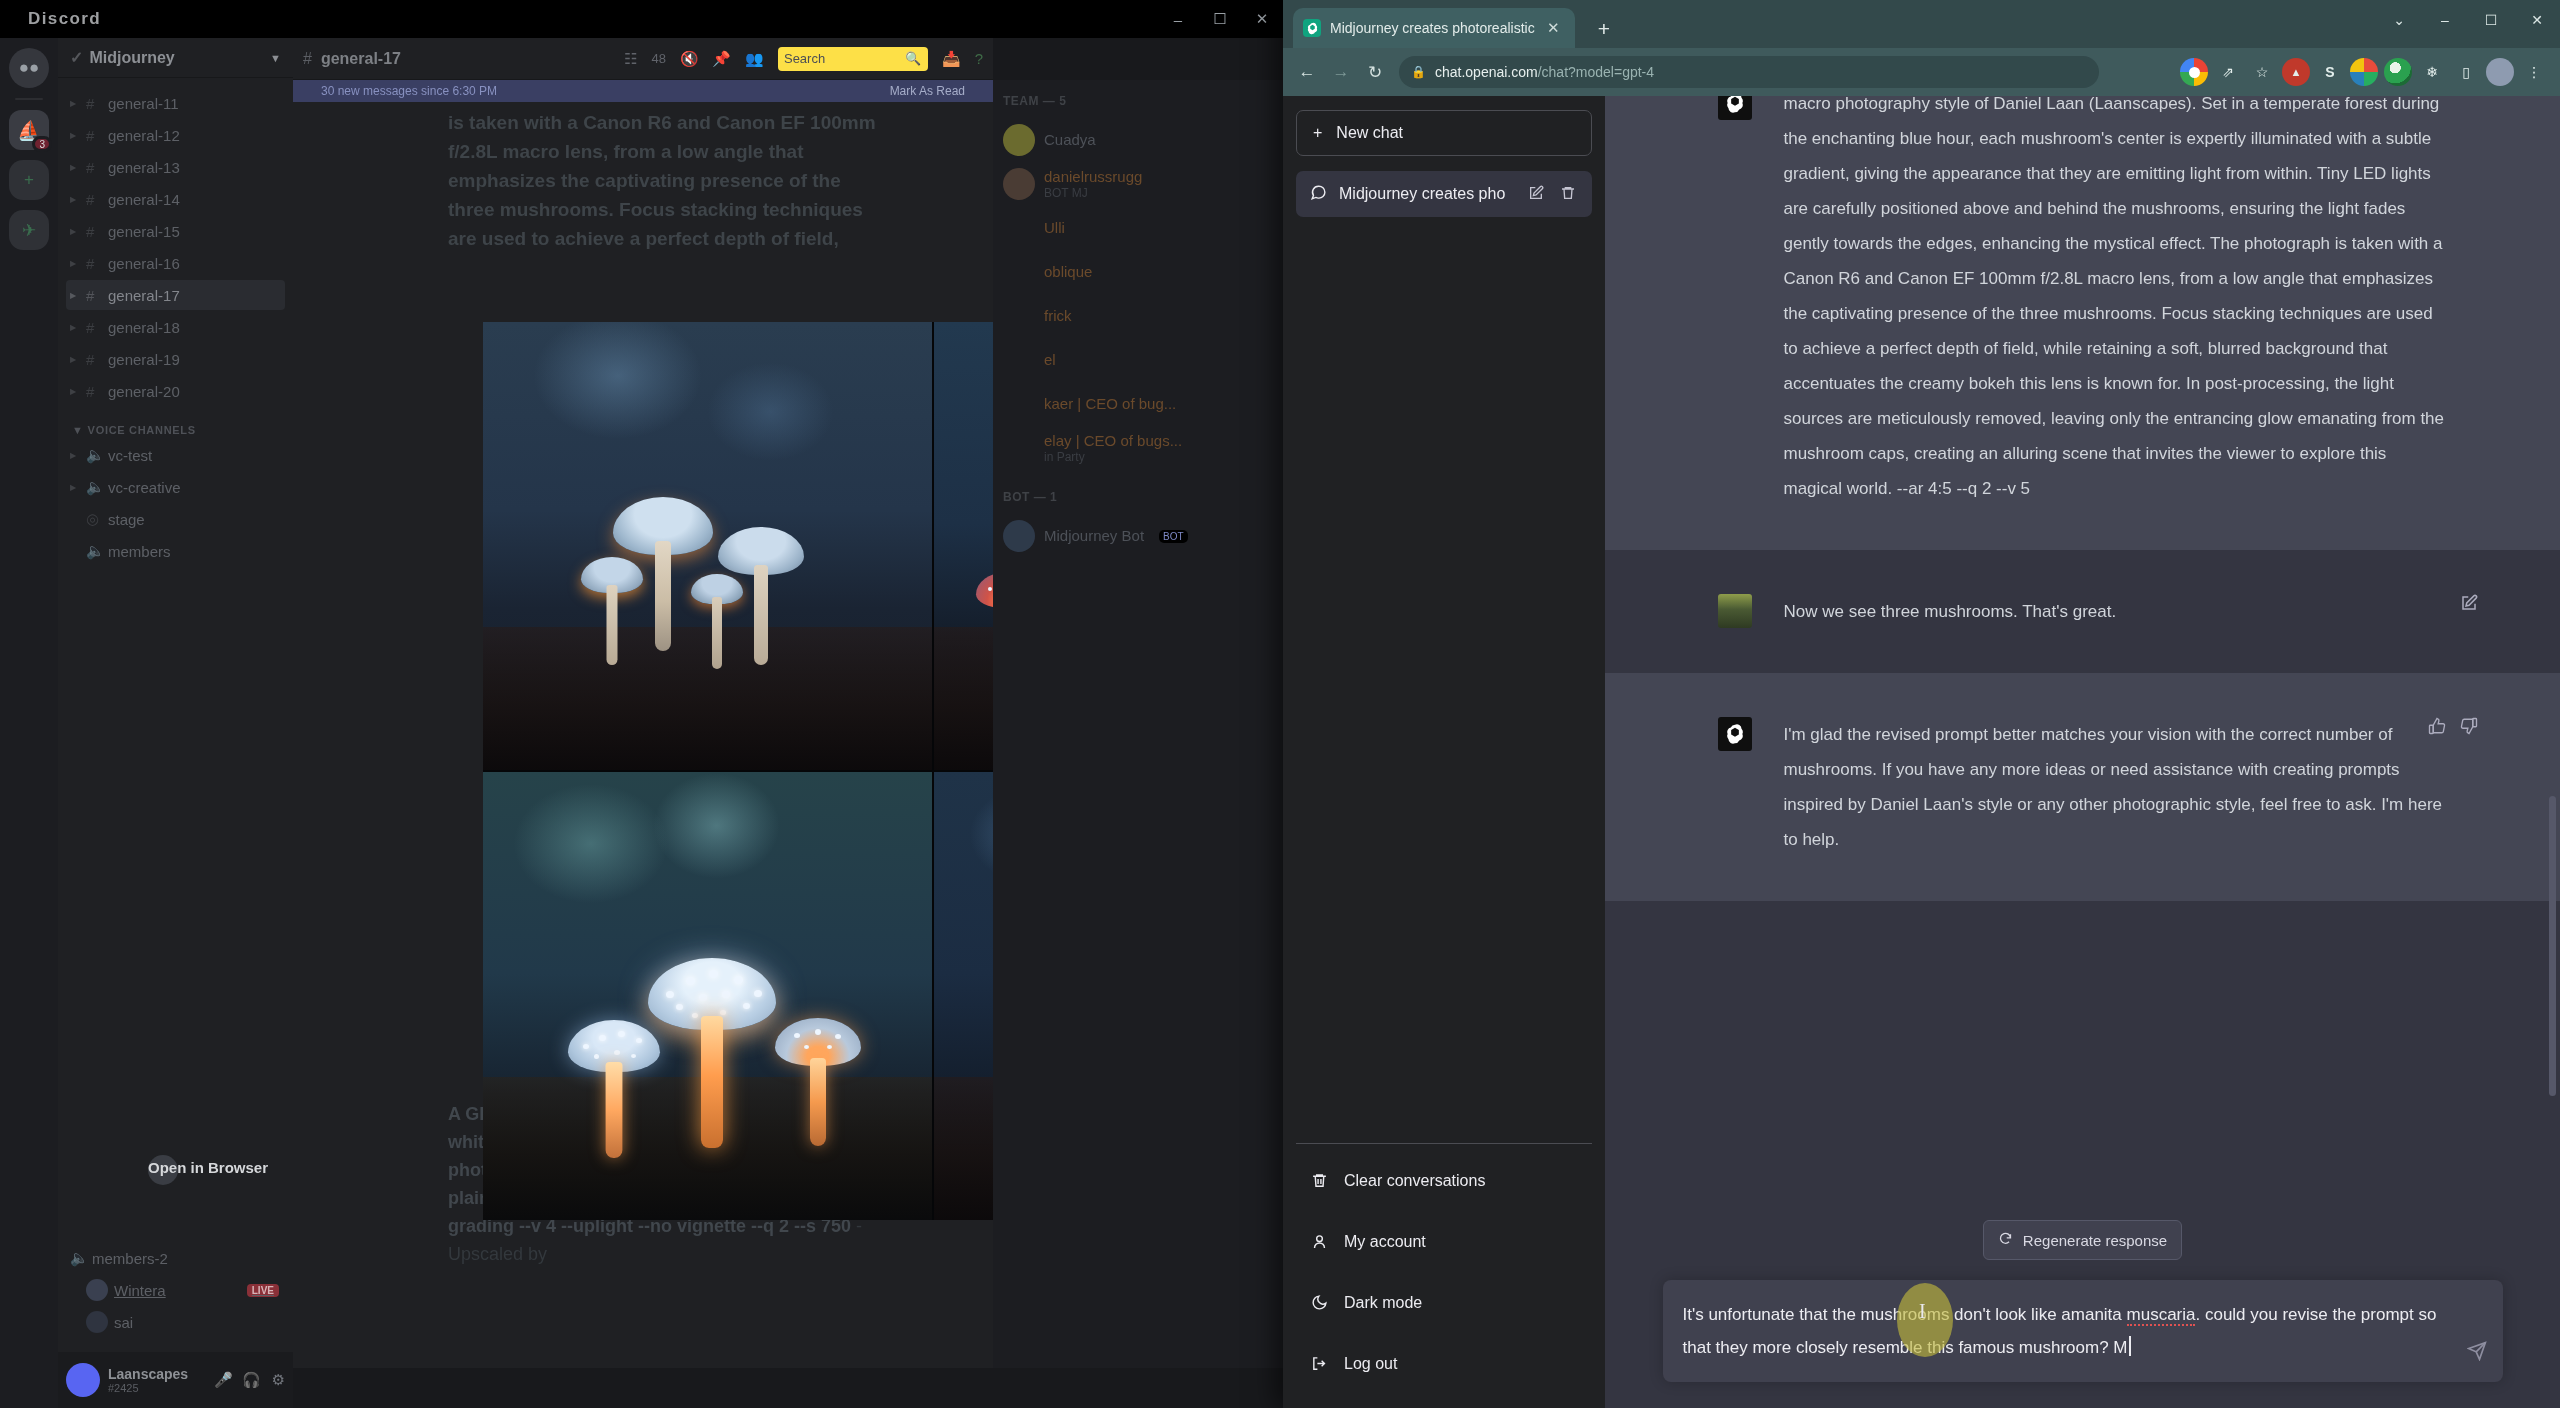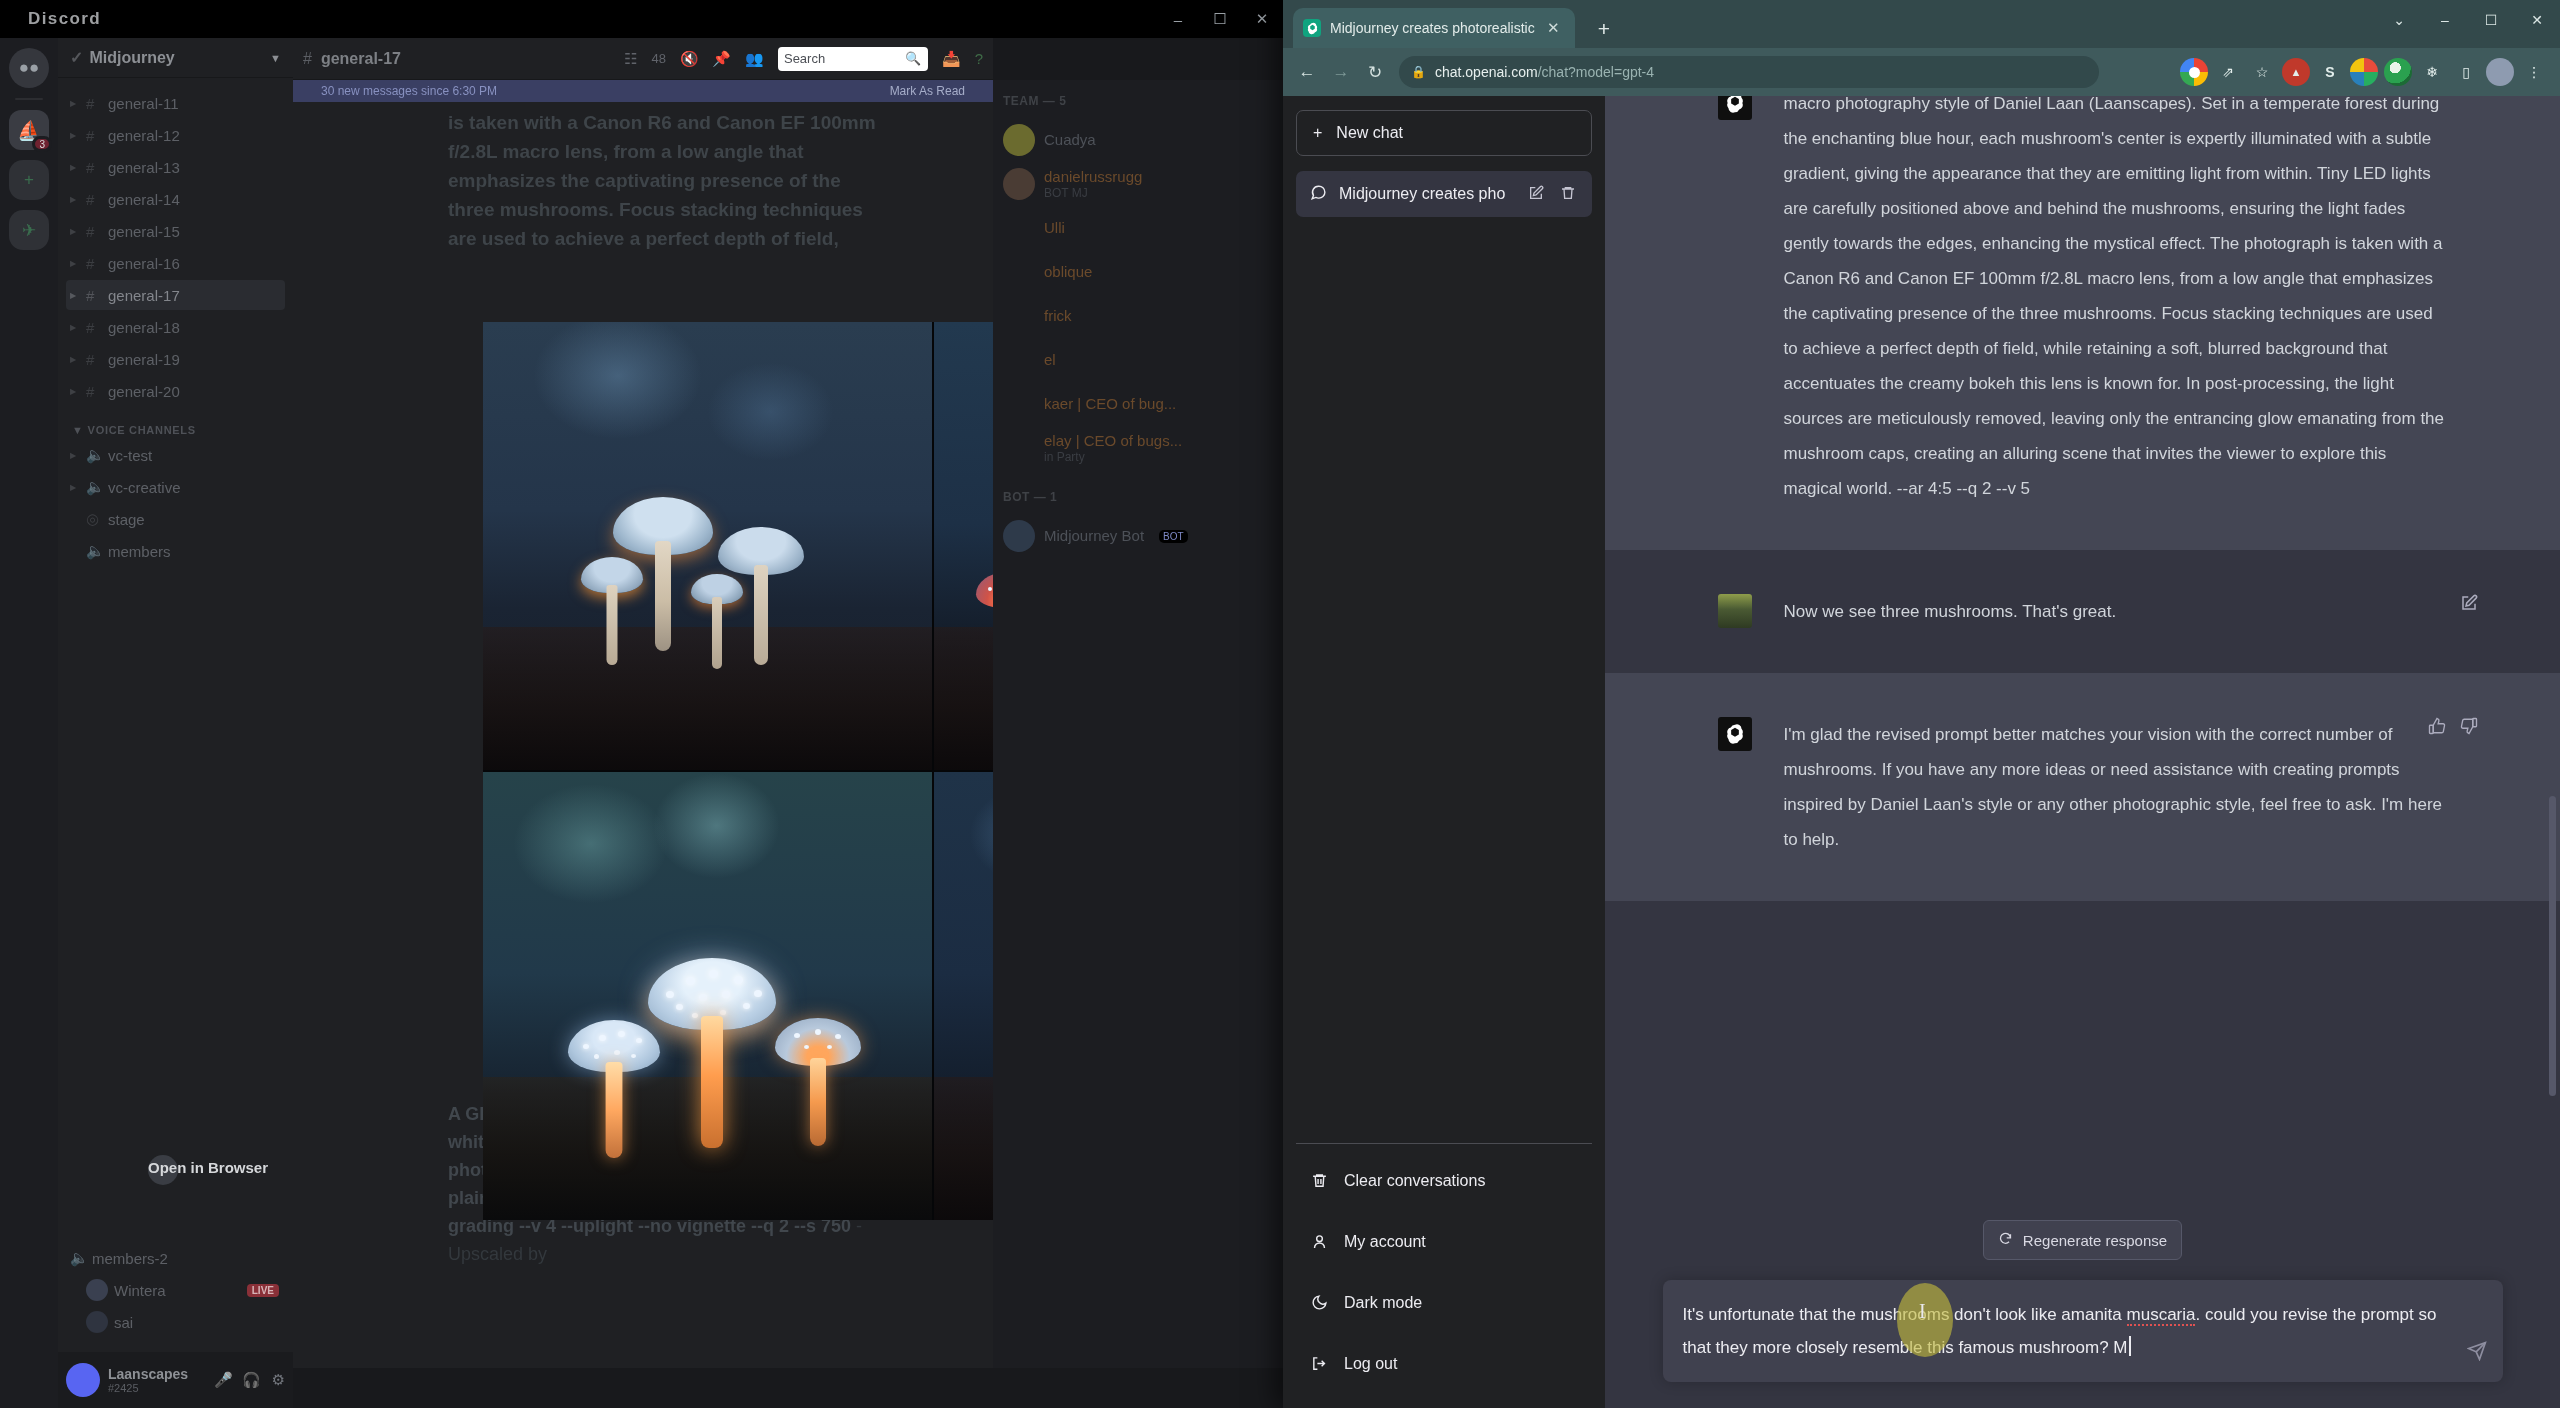--- a/index.html
+++ b/index.html
@@ -85,21 +85,21 @@
 
   
   .dc-chat-header {
     position: absolute; left: 293px; top: 38px; width: 700px; height: 42px;
     background: #1f2023; display: flex; align-items: center; padding: 0 10px; gap: 9px;
     border-bottom: 1px solid #17181a;
   }
   .dc-chat-title { color: #7d8085; font-size: 16px; font-weight: 600; }
   .dc-hdr-icons { margin-left: auto; display: flex; align-items: center; gap: 14px; color: #60636a; font-size: 15px; }
   .dc-search {
-    width: 150px; height: 24px; border-radius: 4px; background: #ffffff;
+    width: 150px; height: 24px; border-radius: 4px; background: #fde047;
     display: flex; align-items: center; padding: 0 6px; color: #4c4f55; font-size: 13px; gap: 12px;
   }
 
   
   .dc-messages {
     position: absolute; left: 293px; top: 80px; width: 700px; height: 1288px;
     background: #1f2023; overflow: hidden;
   }
   .dc-newbar {
     position: absolute; left: 0; top: 0; width: 700px; height: 22px;
@@ -447,21 +447,21 @@
           <span class="hash">🔈</span>
           <span>members</span>
         </div>
       </div>
 
       <div style="position:absolute; left:8px; top:1205px; width:219px;">
         <div class="dc-chan">
           <span class="hash">🔈</span>
           <span>members-2</span>
         </div>
-        <div class="dc-chan" style="padding-left:20px;">
+        <div class="dc-chan" style="padding-left:20px;text-decoration:underline;">
           <span class="dc-avatar-sm" style="width:22px;height:22px;background:#3a4050;"></span>
           <span>Wintera</span>
           <span class="dc-live-badge" style="margin-left:auto;">LIVE</span>
         </div>
         <div class="dc-chan" style="padding-left:20px;">
           <span class="dc-avatar-sm" style="width:22px;height:22px;background:#2f3440;"></span>
           <span>sai</span>
         </div>
       </div>
 

